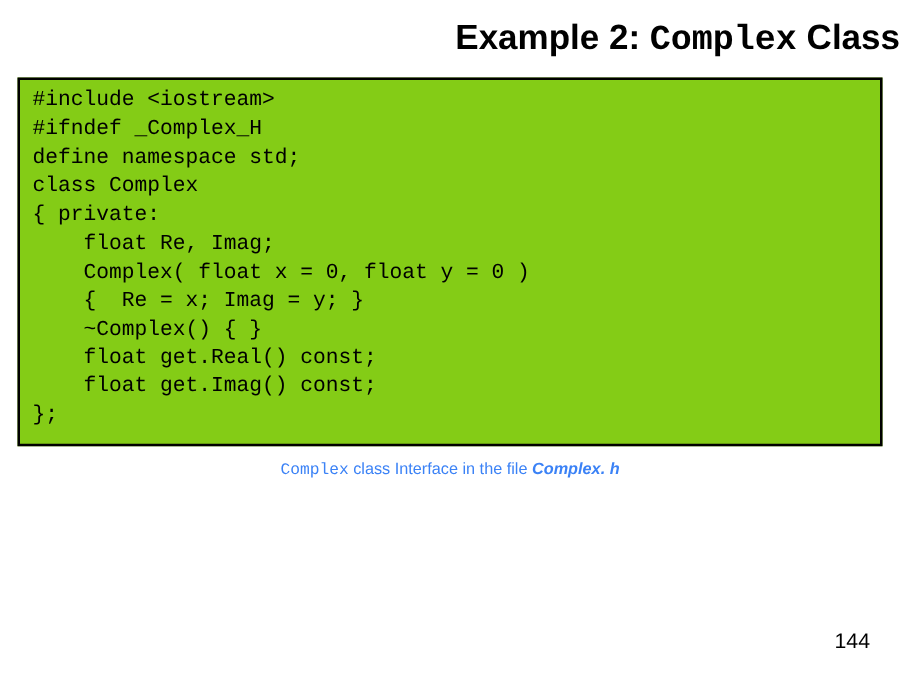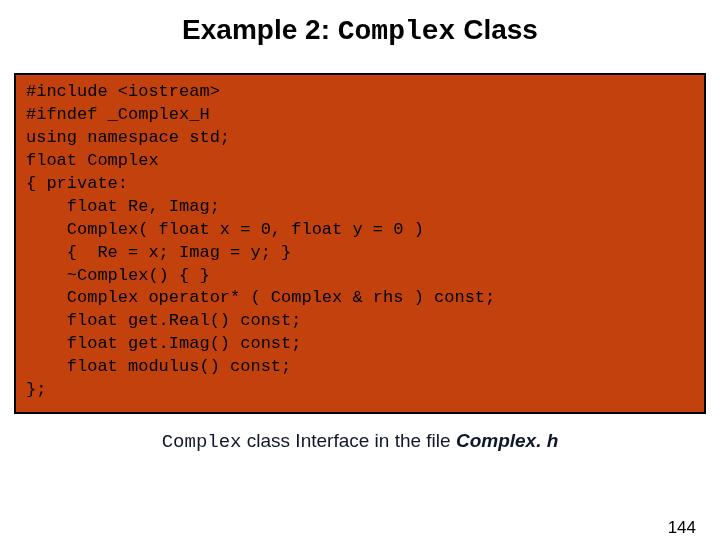--- a/index.html
+++ b/index.html
@@ -5,85 +5,83 @@
     * { margin: 0; padding: 0; box-sizing: border-box; }
     body {
       width: 720px;
       height: 540px;
       background: #ffffff;
       font-family: Arial, Helvetica, sans-serif;
       position: relative;
       overflow: hidden;
     }
     .slide-title {
-      text-align: center;
+      text-align: right;
       font-size: 28px;
       font-weight: bold;
       padding: 14px 0 10px 0;
       color: #000;
     }
     .slide-title .mono {
       font-family: "Courier New", Courier, monospace;
       font-weight: bold;
     }
     .code-box {
-      margin: 16px 14px;
+      margin: 4px 14px;
       border: 2px solid #000;
       padding: 6px 10px 10px 10px;
-      background: #c2410c;
+      background: #84cc16;
     }
     .code-line {
       font-family: "Courier New", Courier, monospace;
       font-size: 17px;
       line-height: 1.35;
       white-space: pre;
       color: #000;
     }
     .caption {
       text-align: center;
-      font-size: 19px;
+      font-size: 13px;
       margin-top: 10px;
-      color: #0f172a;
+      color: #3b82f6;
     }
     .caption .mono {
       font-family: "Courier New", Courier, monospace;
     }
     .caption .ital {
       font-style: italic;
       font-weight: bold;
     }
     .page-num {
       position: absolute;
       right: 24px;
-      bottom: 2px;
+      bottom: 17px;
       font-size: 17px;
       color: #000;
     }
   </style>
 </head>
 <body>
 
 <h1 class="slide-title">
   <span>Example 2: </span><span class="mono">Complex</span><span> Class</span>
 </h1>
 
 <div class="code-box">
   <div class="code-line">#include &lt;iostream&gt;</div>
   <div class="code-line">#ifndef _Complex_H</div>
-  <div class="code-line">using namespace std;</div>
-  <div class="code-line">float Complex</div>
+  <div class="code-line">define namespace std;</div>
+  <div class="code-line">class Complex</div>
   <div class="code-line">{ private:</div>
   <div class="code-line">    float Re, Imag;</div>
   <div class="code-line">    Complex( float x = 0, float y = 0 )</div>
   <div class="code-line">    {  Re = x; Imag = y; }</div>
   <div class="code-line">    ~Complex() { }</div>
-  <div class="code-line">    Complex operator* ( Complex &amp; rhs ) const;</div>
   <div class="code-line">    float get.Real() const;</div>
   <div class="code-line">    float get.Imag() const;</div>
-  <div class="code-line">    float modulus() const;</div>
   <div class="code-line">};</div>
 </div>
 
 <div class="caption">
   <span class="mono">Complex</span><span>  class Interface in the file </span><span class="ital">Complex. h</span>
 </div>
 
 <div class="page-num">144</div>
 
 </body></html>

